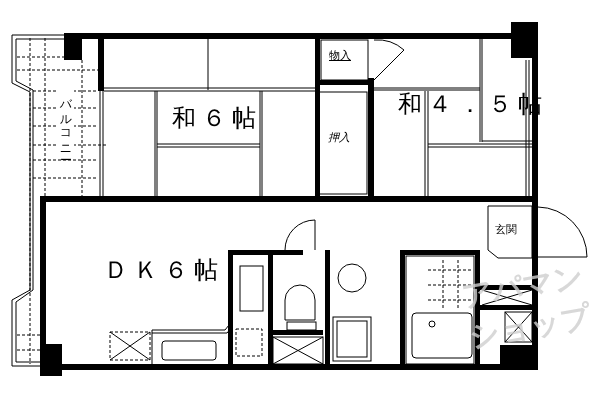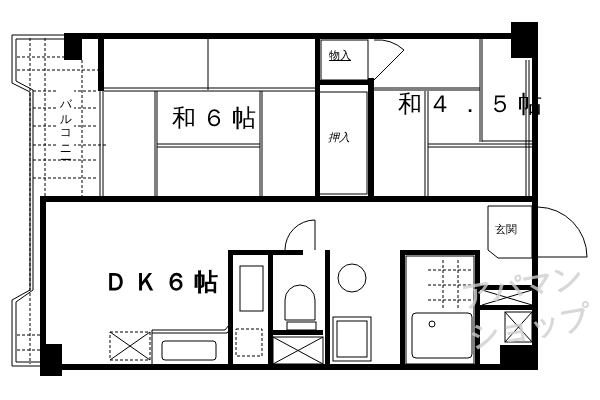--- a/index.html
+++ b/index.html
@@ -146,17 +146,17 @@
   <g stroke="#000" stroke-width="1" fill="none">
     <path d="M488 206 L532 206 L532 258 L498 258 L488 250 Z"></path>
     <path d="M538 207 A50 50 0 0 1 587 257 L538 257"></path>
   </g>
 </svg>
 
 <div class="wm" style="left:465px;top:265px;">アパマンショップ</div>
 
 <div class="lbl big" style="left:172px;top:102px;">和６帖</div>
 <div class="lbl big" style="left:398px;top:88px;">和４．５帖</div>
-<div class="lbl big" style="left:104px;top:266px;font-weight:bold;">ＤＫ６帖</div>
+<div class="lbl big" style="left:104px;top:254px;">ＤＫ６帖</div>
 <div class="lbl small" style="left:329px;top:48px;text-decoration:underline;">物入</div>
 <div class="lbl small" style="left:328px;top:130px;font-style:italic;">押入</div>
 <div class="lbl small" style="left:495px;top:222px;">玄関</div>
 <div class="lbl vert" style="left:57px;top:90px;background:#fff;">バルコニー</div>
 
 </body></html>

